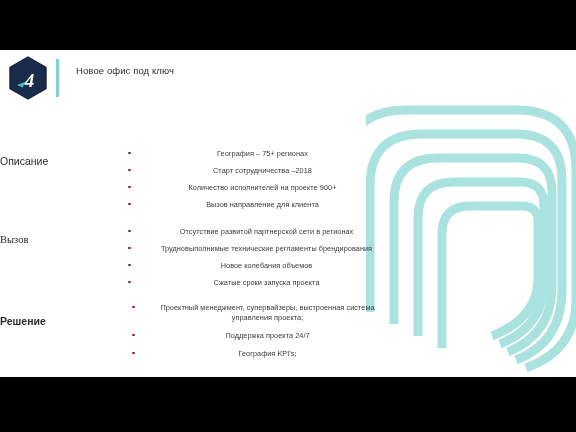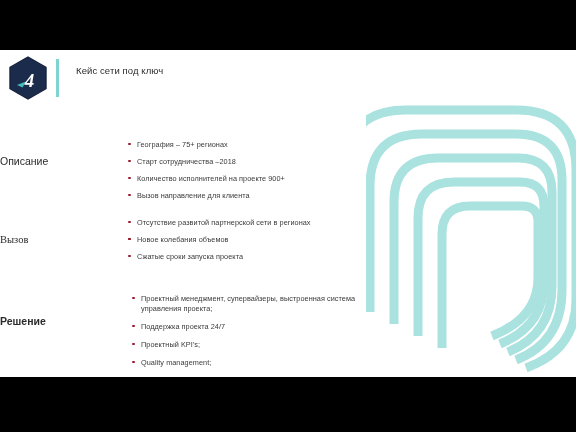--- a/index.html
+++ b/index.html
@@ -96,24 +96,25 @@
     font-size: 10.5px;
     line-height: 15px;
     color: #2b2b2b;
     word-break: break-all;
   }
   #row-description .row-label { padding-top: 22px; }
   #row-challenge   .row-label { padding-top: 22px; font-family: Liberation Serif, serif; }
   #row-solution    .row-label { padding-top: 28px; font-weight: bold; }
 
   .bullet-list {
-    margin: 8px;
+    margin: 17px;
     padding: 0;
     list-style: none;
     flex: 0 0 auto;
+    text-align: center;
   }
   #row-description .bullet-list { width: 260px; margin-left: 32px; }
   #row-challenge   .bullet-list { width: 268px; margin-left: 32px; }
   #row-solution    .bullet-list { width: 262px; margin-left: 36px; }
 
   .bullet-item {
     position: relative;
     padding-left: 9px;
     margin-bottom: 7px;
     font-size: 7.3px;
@@ -159,21 +160,21 @@
         <svg width="40" height="44" viewBox="0 0 40 44" xmlns="http://www.w3.org/2000/svg">
           <polygon points="20,1 38,11.5 38,32.5 20,43 2,32.5 2,11.5" fill="#1b2b4b"></polygon>
           <polygon points="20,1 38,11.5 38,32.5 20,43 2,32.5 2,11.5" fill="none" stroke="#16243f" stroke-width="1.4"></polygon>
           <path d="M 9 29 L 18 25.5 L 14.5 31.5 Z" fill="#3fbfb8"></path>
           <text x="21.5" y="30.5" font-family="'Liberation Serif', serif" font-size="19" font-style="italic" font-weight="bold" fill="#ffffff" text-anchor="middle">4</text>
         </svg>
       </div>
 
       <div id="logo-divider"></div>
 
-      <div id="slide-title">Кейс сети под ключ</div>
+      <div id="slide-title">Новое офис под ключ</div>
     </div>
 
     <div class="row" id="row-description">
       <div class="row-label">Описание</div>
       <ul class="bullet-list">
         <li class="bullet-item">
           <span class="bullet-dot"></span>
           <span class="bullet-text">География – 75+ регионах</span>
         </li>
         <li class="bullet-item">
@@ -193,20 +194,21 @@
 
     <div class="row" id="row-challenge">
       <div class="row-label">Вызов</div>
       <ul class="bullet-list">
         <li class="bullet-item">
           <span class="bullet-dot"></span>
           <span class="bullet-text">Отсутствие развитой партнерской сети в регионах</span>
         </li>
         <li class="bullet-item">
           <span class="bullet-dot"></span>
+          <span class="bullet-text">Трудновыполнимые технические регламенты брендирования</span>
         </li>
         <li class="bullet-item">
           <span class="bullet-dot"></span>
           <span class="bullet-text">Новое колебания объемов</span>
         </li>
         <li class="bullet-item">
           <span class="bullet-dot"></span>
           <span class="bullet-text">Сжатые сроки запуска проекта</span>
         </li>
       </ul>
@@ -218,23 +220,19 @@
         <li class="bullet-item">
           <span class="bullet-dot"></span>
           <span class="bullet-text">Проектный менеджмент, супервайзеры, выстроенная система управления проекта;</span>
         </li>
         <li class="bullet-item">
           <span class="bullet-dot"></span>
           <span class="bullet-text">Поддержка проекта 24/7</span>
         </li>
         <li class="bullet-item">
           <span class="bullet-dot"></span>
-          <span class="bullet-text">Проектный KPI's;</span>
-        </li>
-        <li class="bullet-item">
-          <span class="bullet-dot"></span>
-          <span class="bullet-text">Quality management;</span>
+          <span class="bullet-text">География KPI's;</span>
         </li>
       </ul>
     </div>
 
   </div>
 </div>
 
 </body></html>

